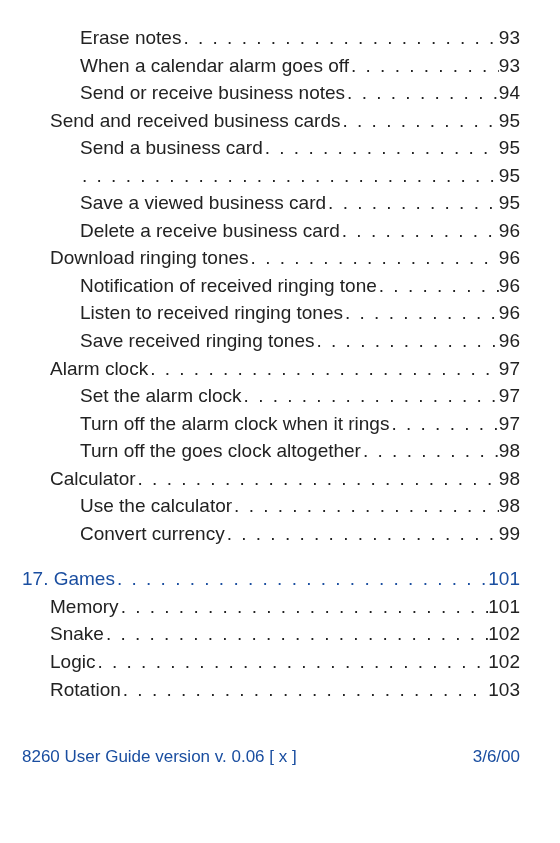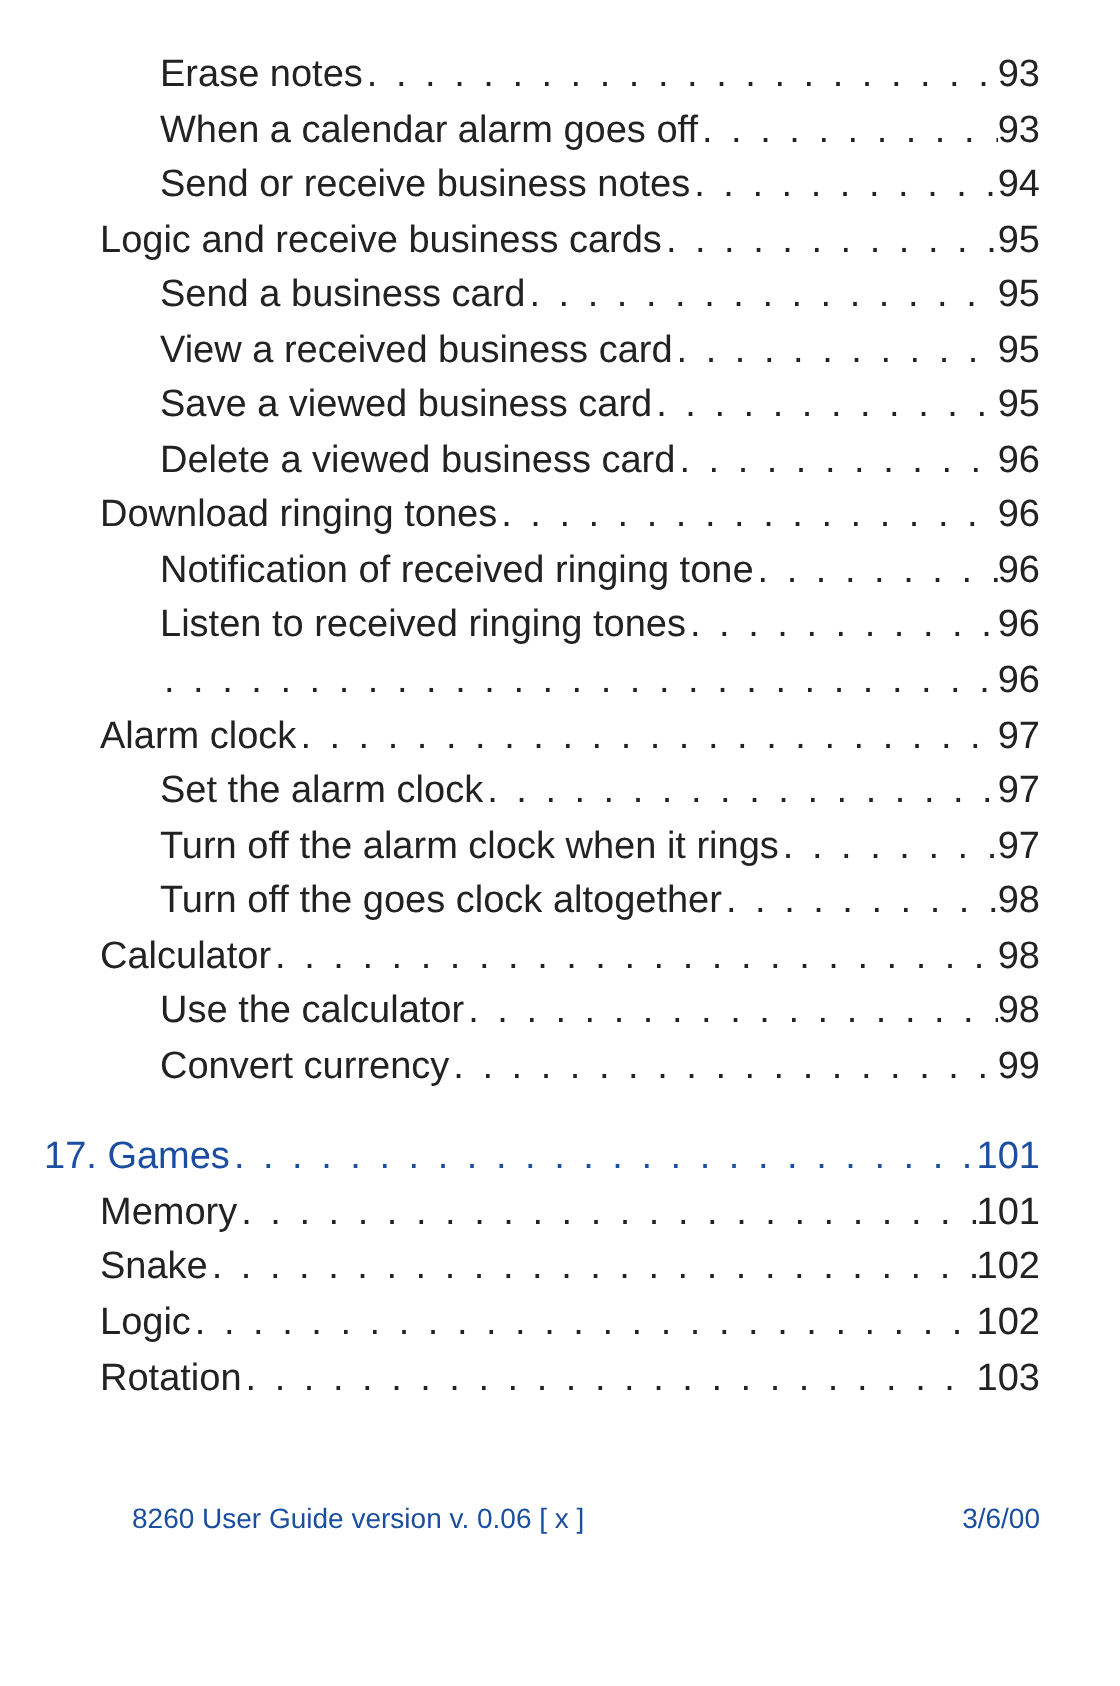--- a/index.html
+++ b/index.html
@@ -46,22 +46,21 @@
   .chapter .toc-dots::after { color: #1a4ea0; }
   .chapter-spacer { height: 18px; }
   .footer {
     position: absolute;
     left: 22px;
     right: 40px;
     bottom: 22px;
     display: flex;
     justify-content: space-between;
     color: #1a4ea0;
-    font-size: 14px;
-    margin-left: 44px;
+    font-size: 17px;
   }
 </style>
 </head>
 <body>
 
 <div class="page">
 
   <div class="toc" id="toc-container">
       <div class="toc-row indent-2">
         <span class="toc-label">Erase notes</span>
@@ -72,60 +71,60 @@
         <span class="toc-label">When a calendar alarm goes off</span>
         <span class="toc-dots"></span>
         <span class="toc-page">93</span>
       </div>
       <div class="toc-row indent-2">
         <span class="toc-label">Send or receive business notes</span>
         <span class="toc-dots"></span>
         <span class="toc-page">94</span>
       </div>
       <div class="toc-row indent-1">
-        <span class="toc-label">Logic and receive business cards</span>
+        <span class="toc-label">Send and received business cards</span>
         <span class="toc-dots"></span>
         <span class="toc-page">95</span>
       </div>
       <div class="toc-row indent-2">
         <span class="toc-label">Send a business card</span>
         <span class="toc-dots"></span>
         <span class="toc-page">95</span>
       </div>
       <div class="toc-row indent-2">
-        <span class="toc-label">View a received business card</span>
         <span class="toc-dots"></span>
         <span class="toc-page">95</span>
       </div>
       <div class="toc-row indent-2">
         <span class="toc-label">Save a viewed business card</span>
         <span class="toc-dots"></span>
         <span class="toc-page">95</span>
       </div>
       <div class="toc-row indent-2">
-        <span class="toc-label">Delete a viewed business card</span>
+        <span class="toc-label">Delete a receive business card</span>
         <span class="toc-dots"></span>
         <span class="toc-page">96</span>
       </div>
       <div class="toc-row indent-1">
         <span class="toc-label">Download ringing tones</span>
         <span class="toc-dots"></span>
         <span class="toc-page">96</span>
       </div>
       <div class="toc-row indent-2">
         <span class="toc-label">Notification of received ringing tone</span>
         <span class="toc-dots"></span>
         <span class="toc-page">96</span>
       </div>
       <div class="toc-row indent-2">
         <span class="toc-label">Listen to received ringing tones</span>
         <span class="toc-dots"></span>
         <span class="toc-page">96</span>
       </div>
       <div class="toc-row indent-2">
+        <span class="toc-label">Save received ringing tones</span>
         <span class="toc-dots"></span>
         <span class="toc-page">96</span>
       </div>
       <div class="toc-row indent-1">
         <span class="toc-label">Alarm clock</span>
         <span class="toc-dots"></span>
         <span class="toc-page">97</span>
       </div>
       <div class="toc-row indent-2">
         <span class="toc-label">Set the alarm clock</span>

